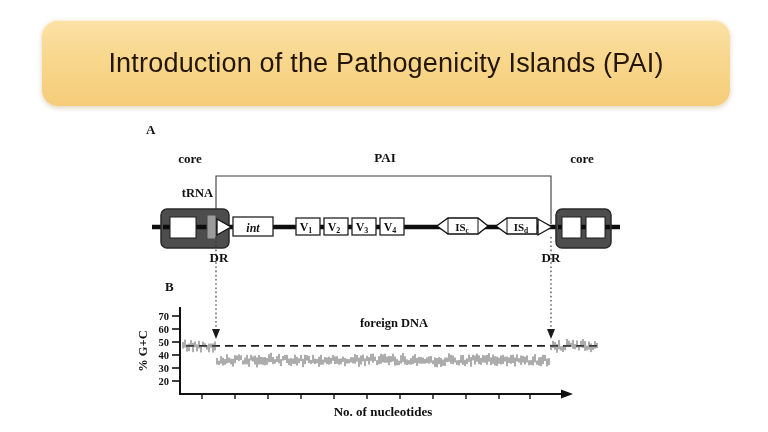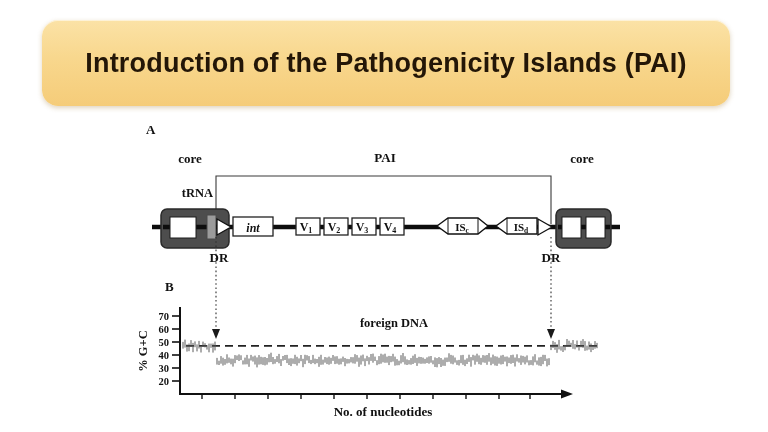--- a/index.html
+++ b/index.html
@@ -8,21 +8,21 @@
     background:#ffffff;font-family:"Liberation Serif", serif;
   }
   .banner{
     position:absolute;left:42px;top:20px;width:688px;height:86px;
     border-radius:16px;
     background:linear-gradient(180deg,#fbe2a6 0%,#f8d78d 45%,#f5cc79 100%);
     box-shadow:0 2px 5px rgba(150,110,40,.30), inset 0 1px 0 rgba(255,255,255,.55);
     display:flex;align-items:center;justify-content:center;
   }
   .banner h1{
-    margin:0;font-family:"Liberation Sans", sans-serif;font-weight:bold;
+    margin:0;font-family:"Liberation Sans", sans-serif;font-weight:normal;
     font-size:27px;letter-spacing:.2px;color:#231607;
   }
   .figsvg{position:absolute;left:0;top:108px;}
   text{fill:#111;}
   .serifB{font-family:"Liberation Serif", serif;font-weight:bold;}
 </style>
 </head>
 <body>
 
 <div class="banner">

